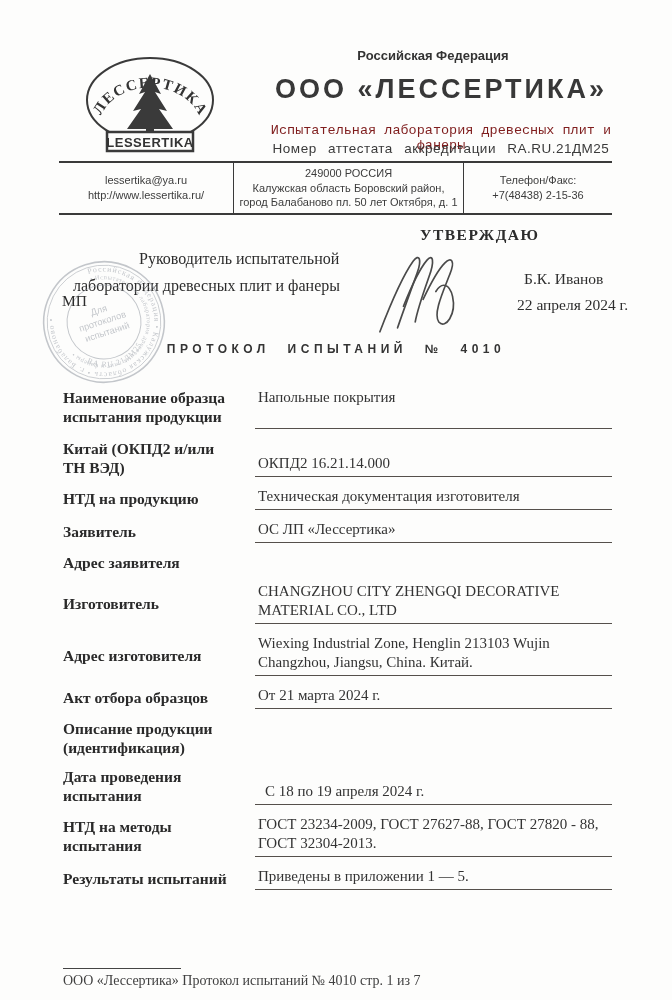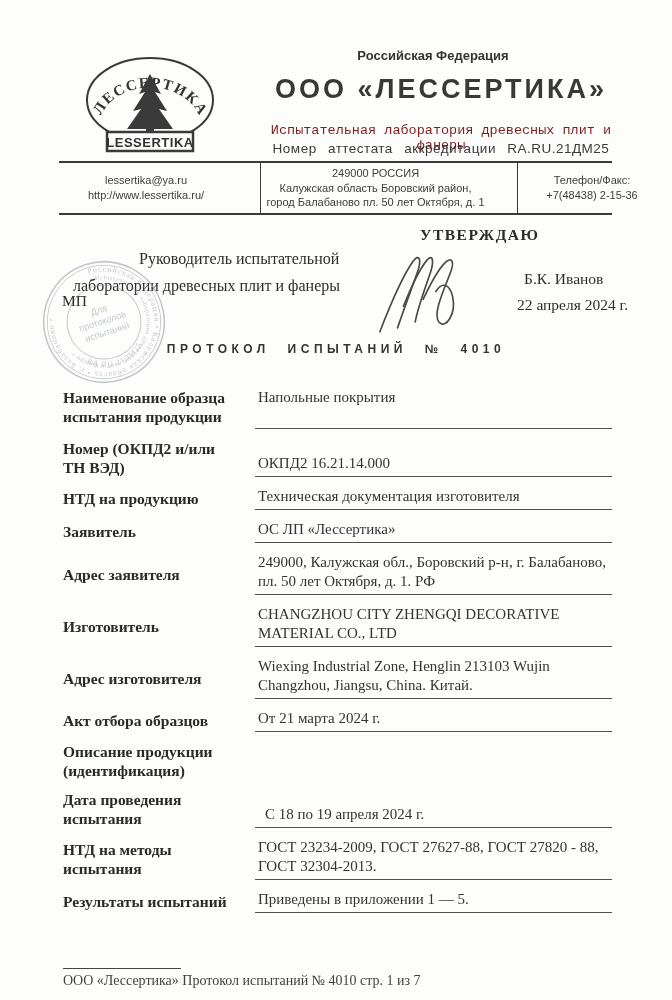--- a/index.html
+++ b/index.html
@@ -17,21 +17,21 @@
     letter-spacing:3px; color:#383838;}
   .hdr-lab{position:absolute; left:251px; top:123px; width:380px; text-align:center;
     font-family:Liberation Mono, monospace; font-size:13.5px; color:#7f1d1d;}
   .hdr-accr{position:absolute; left:251px; top:141px; width:380px; text-align:center;
     font-family:"Liberation Sans",sans-serif; font-size:13.5px; color:#3a3a3a;
     word-spacing:7px; letter-spacing:.5px;}
   
   .contacts{position:absolute; left:59px; top:161px; width:553px;
     display:grid; grid-template-columns:174px 230px 149px;
     border-top:2px solid #3a3a3a; border-bottom:2px solid #3a3a3a;
-    font-family:"Liberation Sans",sans-serif; font-size:11px; color:#3c3c3c;gap:27px;}
+    font-family:"Liberation Sans",sans-serif; font-size:11px; color:#3c3c3c;}
   .contacts .cell{padding:3px 4px; display:flex; flex-direction:column;
     align-items:center; justify-content:center; text-align:center; line-height:1.32;}
   .contacts .cell + .cell{border-left:1.5px solid #3a3a3a;}
   .pre{white-space:pre-line;}
   
   .approve-word{position:absolute; left:420px; top:226px; font-weight:bold;
     font-size:15.5px; letter-spacing:1.5px; color:#2c2c2c;}
   .signer-role{position:absolute; left:73px; top:245px; width:316px;
     font-size:16px; line-height:27px; text-indent:66px; white-space:pre-line; color:#2c2c2c;}
   .stamp{position:absolute; left:36px; top:254px; width:136px; height:136px; opacity:.55;}
@@ -142,36 +142,34 @@
 
   <div class="doc-title">ПРОТОКОЛ ИСПЫТАНИЙ № 4010</div>
 
   <div class="fields">
     <div class="frow row-1">
       <div class="flabel">Наименование образца
 испытания продукции</div>
       <div class="fvalue">Напольные покрытия</div>
     </div>
     <div class="frow row-2">
-      <div class="flabel">Номер (ОКПД2 и/или
+      <div class="flabel">Китай (ОКПД2 и/или
 ТН ВЭД)</div>
       <div class="fvalue">ОКПД2 16.21.14.000</div>
     </div>
     <div class="frow row-3">
       <div class="flabel">НТД на продукцию</div>
       <div class="fvalue">Техническая документация изготовителя</div>
     </div>
     <div class="frow row-4">
       <div class="flabel">Заявитель</div>
       <div class="fvalue">ОС ЛП «Лессертика»</div>
     </div>
     <div class="frow row-5">
       <div class="flabel">Адрес заявителя</div>
-      <div class="fvalue">249000, Калужская обл., Боровский р-н, г. Балабаново,
-пл. 50 лет Октября, д. 1. РФ</div>
     </div>
     <div class="frow row-6">
       <div class="flabel">Изготовитель</div>
       <div class="fvalue">CHANGZHOU CITY ZHENGQI DECORATIVE
 MATERIAL CO., LTD</div>
     </div>
     <div class="frow row-7">
       <div class="flabel">Адрес изготовителя</div>
       <div class="fvalue">Wiexing Industrial Zone, Henglin 213103 Wujin
 Changzhou, Jiangsu, China. Китай.</div>

